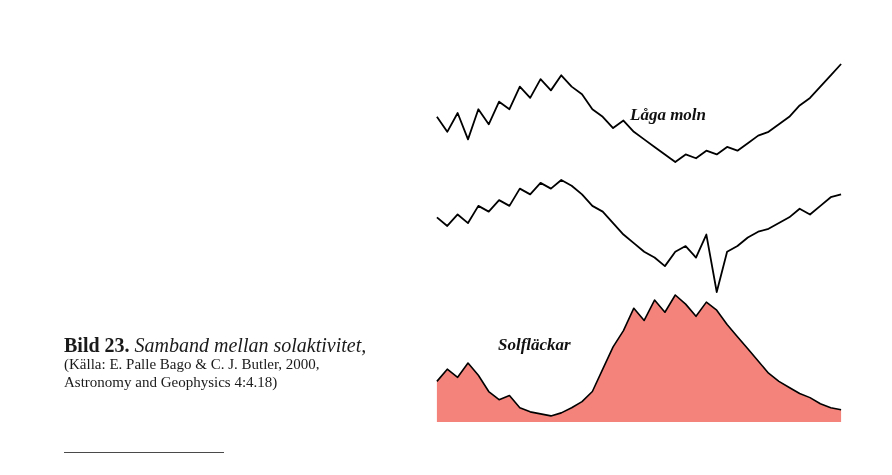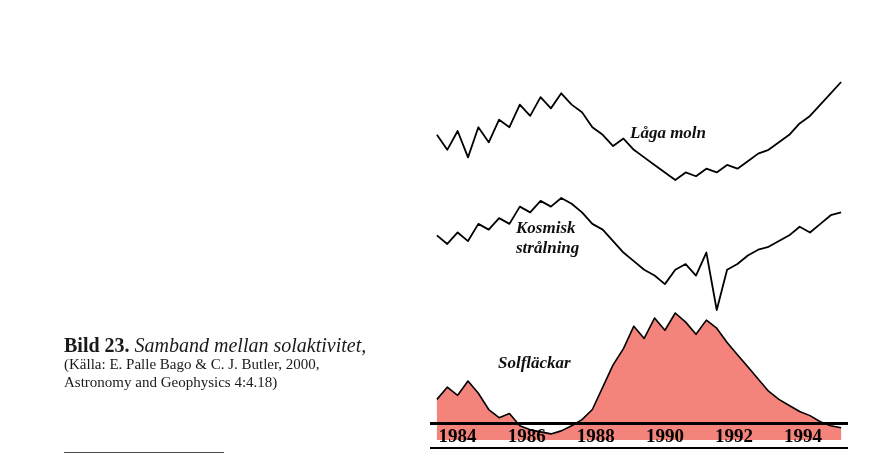--- a/index.html
+++ b/index.html
@@ -56,21 +56,21 @@
   #figure {
     position: absolute;
     left: 430px;
     top: 40px;
     width: 430px;
     height: 420px;
   }
   #plot-area {
     position: absolute;
     left: 0;
-    top: 18px;
+    top: 0;
     width: 430px;
     height: 390px;
   }
   #plot-area svg {
     display: block;
   }
 
   .series-label {
     position: absolute;
     font-style: italic;
@@ -135,31 +135,17 @@
 
   <div id="plot-area">
     <svg width="430" height="390" viewBox="0 0 430 390">
       <path id="sunspot-area" fill="#f4837b" stroke="none" d="M6.91 382 L6.91 341.36 L17.27 329.17 L27.64 337.30 L38.00 323.07 L48.36 335.26 L58.73 351.52 L69.09 359.65 L79.45 355.58 L89.82 367.78 L100.18 371.84 L110.55 373.87 L120.91 375.90 L131.27 372.86 L141.64 367.78 L152.00 361.68 L162.36 351.52 L172.73 329.17 L183.09 306.82 L193.45 290.56 L203.82 268.21 L214.18 280.40 L224.55 260.08 L234.91 272.27 L245.27 255.00 L255.64 264.14 L266.00 276.34 L276.36 262.11 L286.73 270.24 L297.09 284.46 L307.45 296.66 L317.82 308.85 L328.18 321.04 L338.55 333.23 L348.91 341.36 L359.27 347.46 L369.64 353.55 L380.00 357.62 L390.36 363.71 L400.73 367.78 L411.09 369.81 L411.09 382 Z"></path>
       <path id="sunspot-line" fill="none" stroke="#000000" stroke-width="1.6" stroke-linejoin="round" d="M6.91 341.36 L17.27 329.17 L27.64 337.30 L38.00 323.07 L48.36 335.26 L58.73 351.52 L69.09 359.65 L79.45 355.58 L89.82 367.78 L100.18 371.84 L110.55 373.87 L120.91 375.90 L131.27 372.86 L141.64 367.78 L152.00 361.68 L162.36 351.52 L172.73 329.17 L183.09 306.82 L193.45 290.56 L203.82 268.21 L214.18 280.40 L224.55 260.08 L234.91 272.27 L245.27 255.00 L255.64 264.14 L266.00 276.34 L276.36 262.11 L286.73 270.24 L297.09 284.46 L307.45 296.66 L317.82 308.85 L328.18 321.04 L338.55 333.23 L348.91 341.36 L359.27 347.46 L369.64 353.55 L380.00 357.62 L390.36 363.71 L400.73 367.78 L411.09 369.81"></path>
       <path id="cosmic-line" fill="none" stroke="#000000" stroke-width="1.8" stroke-linejoin="round" d="M6.91 177.33 L17.27 185.95 L27.64 174.46 L38.00 183.08 L48.36 165.85 L58.73 171.59 L69.09 160.10 L79.45 165.85 L89.82 148.62 L100.18 154.36 L110.55 142.87 L120.91 148.62 L131.27 140.00 L141.64 145.74 L152.00 154.36 L162.36 165.85 L172.73 171.59 L183.09 183.08 L193.45 194.56 L203.82 203.18 L214.18 211.79 L224.55 217.54 L234.91 226.15 L245.27 211.79 L255.64 206.05 L266.00 217.54 L276.36 194.56 L286.73 252.00 L297.09 211.79 L307.45 206.05 L317.82 197.44 L328.18 191.69 L338.55 188.82 L348.91 183.08 L359.27 177.33 L369.64 168.72 L380.00 174.46 L390.36 165.85 L400.73 157.23 L411.09 154.36"></path>
       <path id="clouds-line" fill="none" stroke="#000000" stroke-width="1.8" stroke-linejoin="round" d="M6.91 76.77 L17.27 91.85 L27.64 73.00 L38.00 99.38 L48.36 69.23 L58.73 84.31 L69.09 61.69 L79.45 69.23 L89.82 46.62 L100.18 57.92 L110.55 39.08 L120.91 50.38 L131.27 35.31 L141.64 46.62 L152.00 54.15 L162.36 69.23 L172.73 76.77 L183.09 88.08 L193.45 80.54 L203.82 91.85 L214.18 99.38 L224.55 106.92 L234.91 114.46 L245.27 122.00 L255.64 114.46 L266.00 118.23 L276.36 110.69 L286.73 114.46 L297.09 106.92 L307.45 110.69 L317.82 103.15 L328.18 95.62 L338.55 91.85 L348.91 84.31 L359.27 76.77 L369.64 65.46 L380.00 57.92 L390.36 46.62 L400.73 35.31 L411.09 24.00"></path>
     </svg>
 
     <div class="series-label" id="label-low-clouds">Låga moln</div>
-    <div class="series-label" id="label-cosmic">Kosmisk
-strålning</div>
     <div class="series-label" id="label-sunspots">Solfläckar</div>
   </div>
 
-  <div id="axis">
-    <div id="axis-line"></div>
-    <div id="axis-line2"></div>
-    <div id="tick-labels">
-        <div class="tick-label" style="left: 27.6px;">1984</div>
-        <div class="tick-label" style="left: 96.7px;">1986</div>
-        <div class="tick-label" style="left: 165.8px;">1988</div>
-        <div class="tick-label" style="left: 234.9px;">1990</div>
-        <div class="tick-label" style="left: 304px;">1992</div>
-        <div class="tick-label" style="left: 373.1px;">1994</div>
-      </div>
-  </div>
 
 </div>
 
 </body></html>

